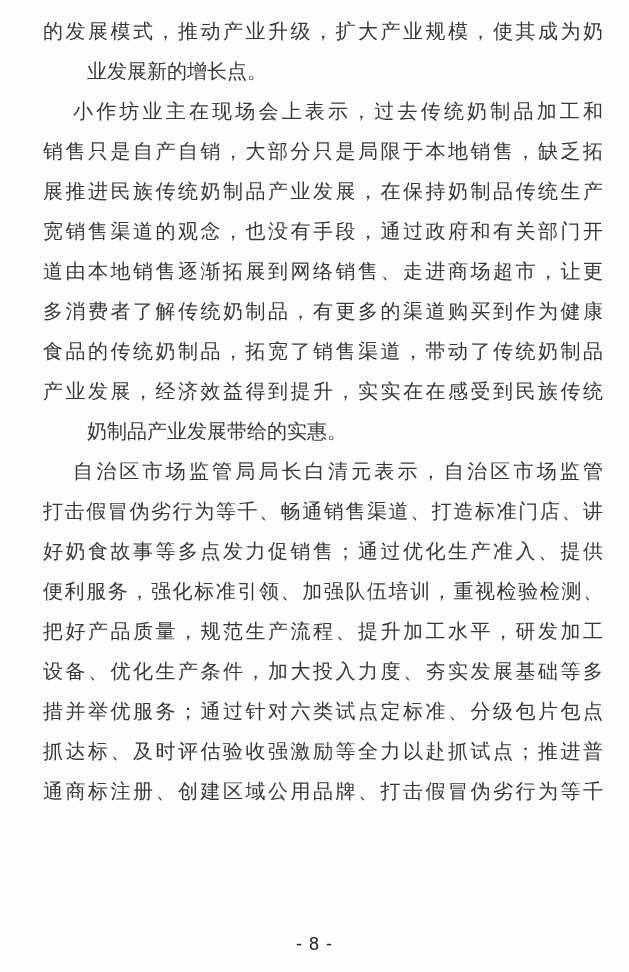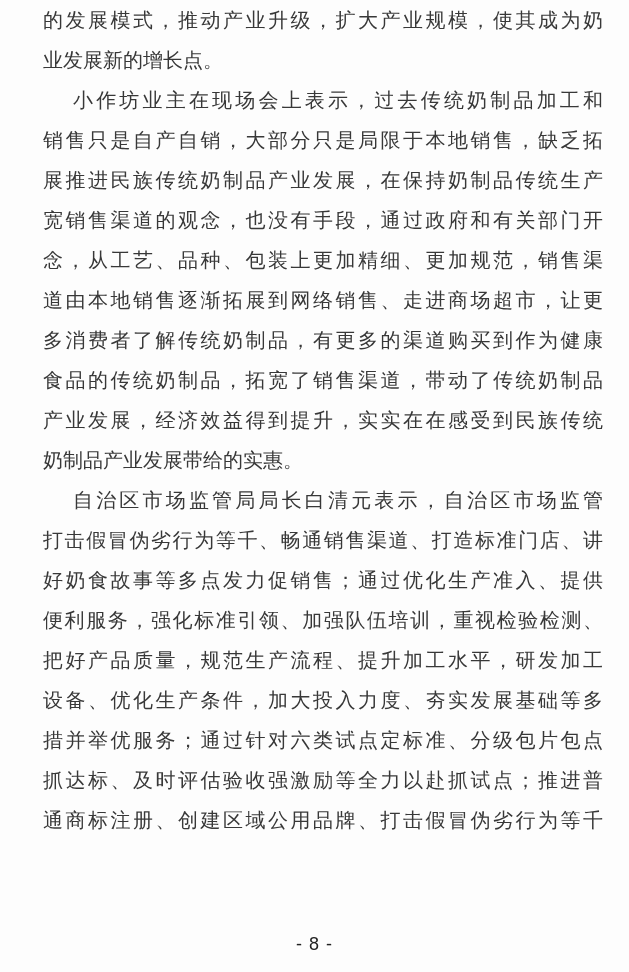--- a/index.html
+++ b/index.html
@@ -10,21 +10,21 @@
   .page {
     position: relative;
     width: 629px;
     height: 972px;
     background: #fdfdfd;
     overflow: hidden;
     font-family: "Liberation Serif", "DejaVu Serif", serif;
   }
   .text-block {
     position: absolute;
-    top: 0;
+    top: 11px;
     left: 43px;
     width: 560px;
     color: #383838;
     font-size: 20px;
     line-height: 40px;
   }
   .paragraph {
     margin: 0;
     padding: 0;
   }
@@ -34,20 +34,21 @@
     -moz-text-align-last: justify;
     word-break: break-all;
     height: 40px;
     overflow: hidden;
   }
   .line.indent {
     text-indent: 30px;
   }
   .line.end {
     text-align-last: left;
+    margin-left: 44px;
     -moz-text-align-last: left;
   }
   .page-number {
     position: absolute;
     top: 931px;
     left: 0;
     width: 629px;
     text-align: center;
     font-family: "Liberation Sans", "DejaVu Sans", sans-serif;
     font-size: 18px;
@@ -66,21 +67,20 @@
     <div class="paragraph">
       <div class="line">的发展模式，推动产业升级，扩大产业规模，使其成为奶</div>
       <div class="line end">业发展新的增长点。</div>
     </div>
 
     <div class="paragraph">
       <div class="line indent">小作坊业主在现场会上表示，过去传统奶制品加工和</div>
       <div class="line">销售只是自产自销，大部分只是局限于本地销售，缺乏拓</div>
       <div class="line">展推进民族传统奶制品产业发展，在保持奶制品传统生产</div>
       <div class="line">宽销售渠道的观念，也没有手段，通过政府和有关部门开</div>
-      <div class="line">念，从工艺、品种、包装上更加精细、更加规范，销售渠</div>
       <div class="line">道由本地销售逐渐拓展到网络销售、走进商场超市，让更</div>
       <div class="line">多消费者了解传统奶制品，有更多的渠道购买到作为健康</div>
       <div class="line">食品的传统奶制品，拓宽了销售渠道，带动了传统奶制品</div>
       <div class="line">产业发展，经济效益得到提升，实实在在感受到民族传统</div>
       <div class="line end">奶制品产业发展带给的实惠。</div>
     </div>
 
     <div class="paragraph">
       <div class="line indent">自治区市场监管局局长白清元表示，自治区市场监管</div>
       <div class="line">打击假冒伪劣行为等千、畅通销售渠道、打造标准门店、讲</div>

